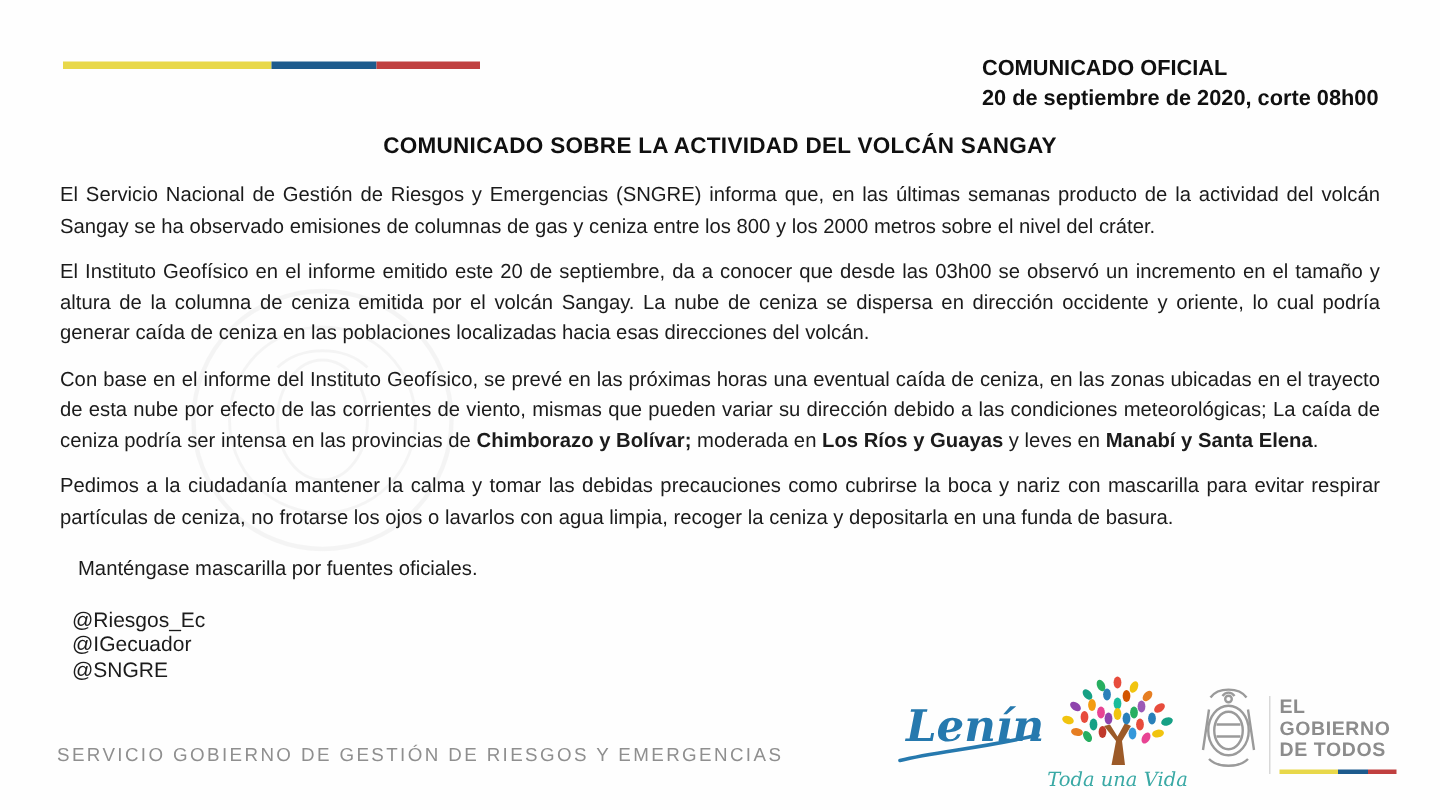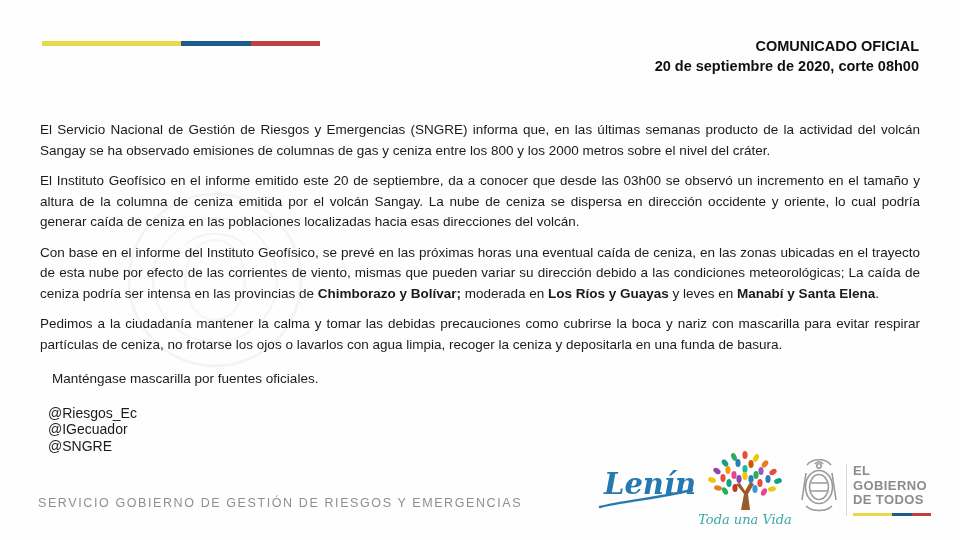--- a/index.html
+++ b/index.html
@@ -17,21 +17,21 @@
   .watermark { position:absolute; left:100px; top:190px; opacity:0.05; pointer-events:none; }
 
   
   .flag-bar { position:absolute; left:42px; top:41px; width:278px; height:5px; display:flex; }
   .tricolor-y { flex:2; background:#e8d84a; }
   .tricolor-b { flex:1; background:#1d5b8d; }
   .tricolor-r { flex:1; background:#c04040; }
 
   .header-right {
     position:absolute; right:41px; top:36px;
-    text-align:right; font-weight:bold; font-size:14.5px; line-height:20px; color:#101010;
+    text-align:left; font-weight:bold; font-size:14.5px; line-height:20px; color:#101010;
   }
 
   .doc-title {
     position:absolute; left:0; right:0; top:89px;
     text-align:center; font-weight:bold; font-size:15px; letter-spacing:0.2px; color:#101010;
   }
 
   
   .body-text { position:absolute; left:40px; right:40px; top:120px; }
   .body-text p {
@@ -74,20 +74,21 @@
     <div class="tricolor-y"></div>
     <div class="tricolor-b"></div>
     <div class="tricolor-r"></div>
   </div>
 
   <div class="header-right">
     <div>COMUNICADO OFICIAL</div>
     <div>20 de septiembre de 2020, corte 08h00</div>
   </div>
 
+  <div class="doc-title">COMUNICADO SOBRE LA ACTIVIDAD DEL VOLCÁN SANGAY</div>
 
   <div class="body-text">
     <p>El Servicio Nacional de Gestión de Riesgos y Emergencias (SNGRE) informa que, en las últimas semanas producto de la actividad del volcán Sangay se ha observado emisiones de columnas de gas y ceniza entre los 800 y los 2000 metros sobre el nivel del cráter.</p>
     <p>El Instituto Geofísico en el informe emitido este 20 de septiembre, da a conocer que desde las 03h00 se observó un incremento en el tamaño y altura de la columna de ceniza emitida por el volcán Sangay. La nube de ceniza se dispersa en dirección occidente y oriente, lo cual podría generar caída de ceniza en las poblaciones localizadas hacia esas direcciones del volcán.</p>
     <p><span>Con base en el informe del Instituto Geofísico, se prevé en las próximas horas una eventual caída de ceniza, en las zonas ubicadas en el trayecto de esta nube por efecto de las corrientes de viento, mismas que pueden variar su dirección debido a las condiciones meteorológicas; La caída de ceniza podría ser intensa en las provincias de </span><b>Chimborazo y Bolívar;</b><span> moderada en </span><b>Los Ríos y Guayas</b><span> y leves en </span><b>Manabí y Santa Elena</b><span>.</span></p>
     <p>Pedimos a la ciudadanía mantener la calma y tomar las debidas precauciones como cubrirse la boca y nariz con mascarilla para evitar respirar partículas de ceniza, no frotarse los ojos o lavarlos con agua limpia, recoger la ceniza y depositarla en una funda de basura.</p>
     <p class="note">Manténgase mascarilla por fuentes oficiales.</p>
 
     <div class="handles">
       <div>@Riesgos_Ec</div>

